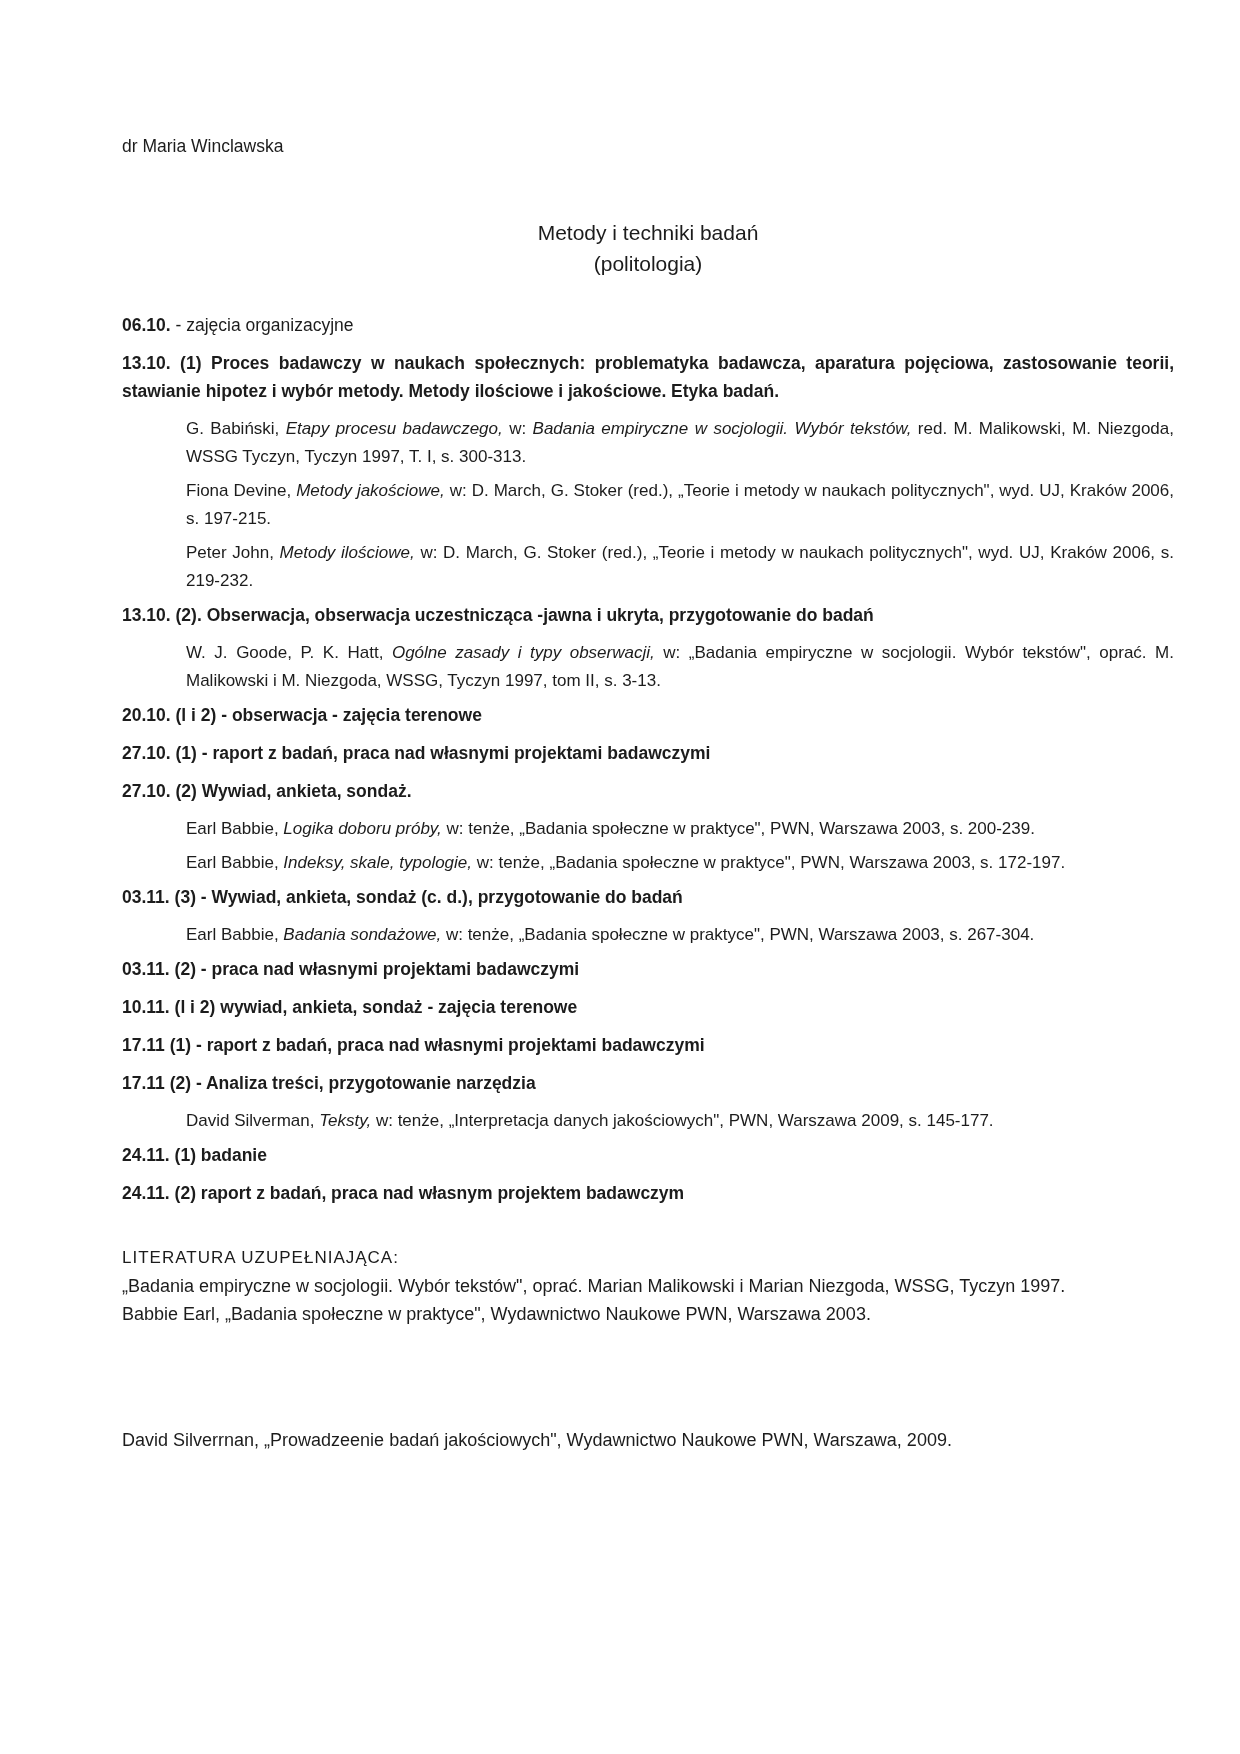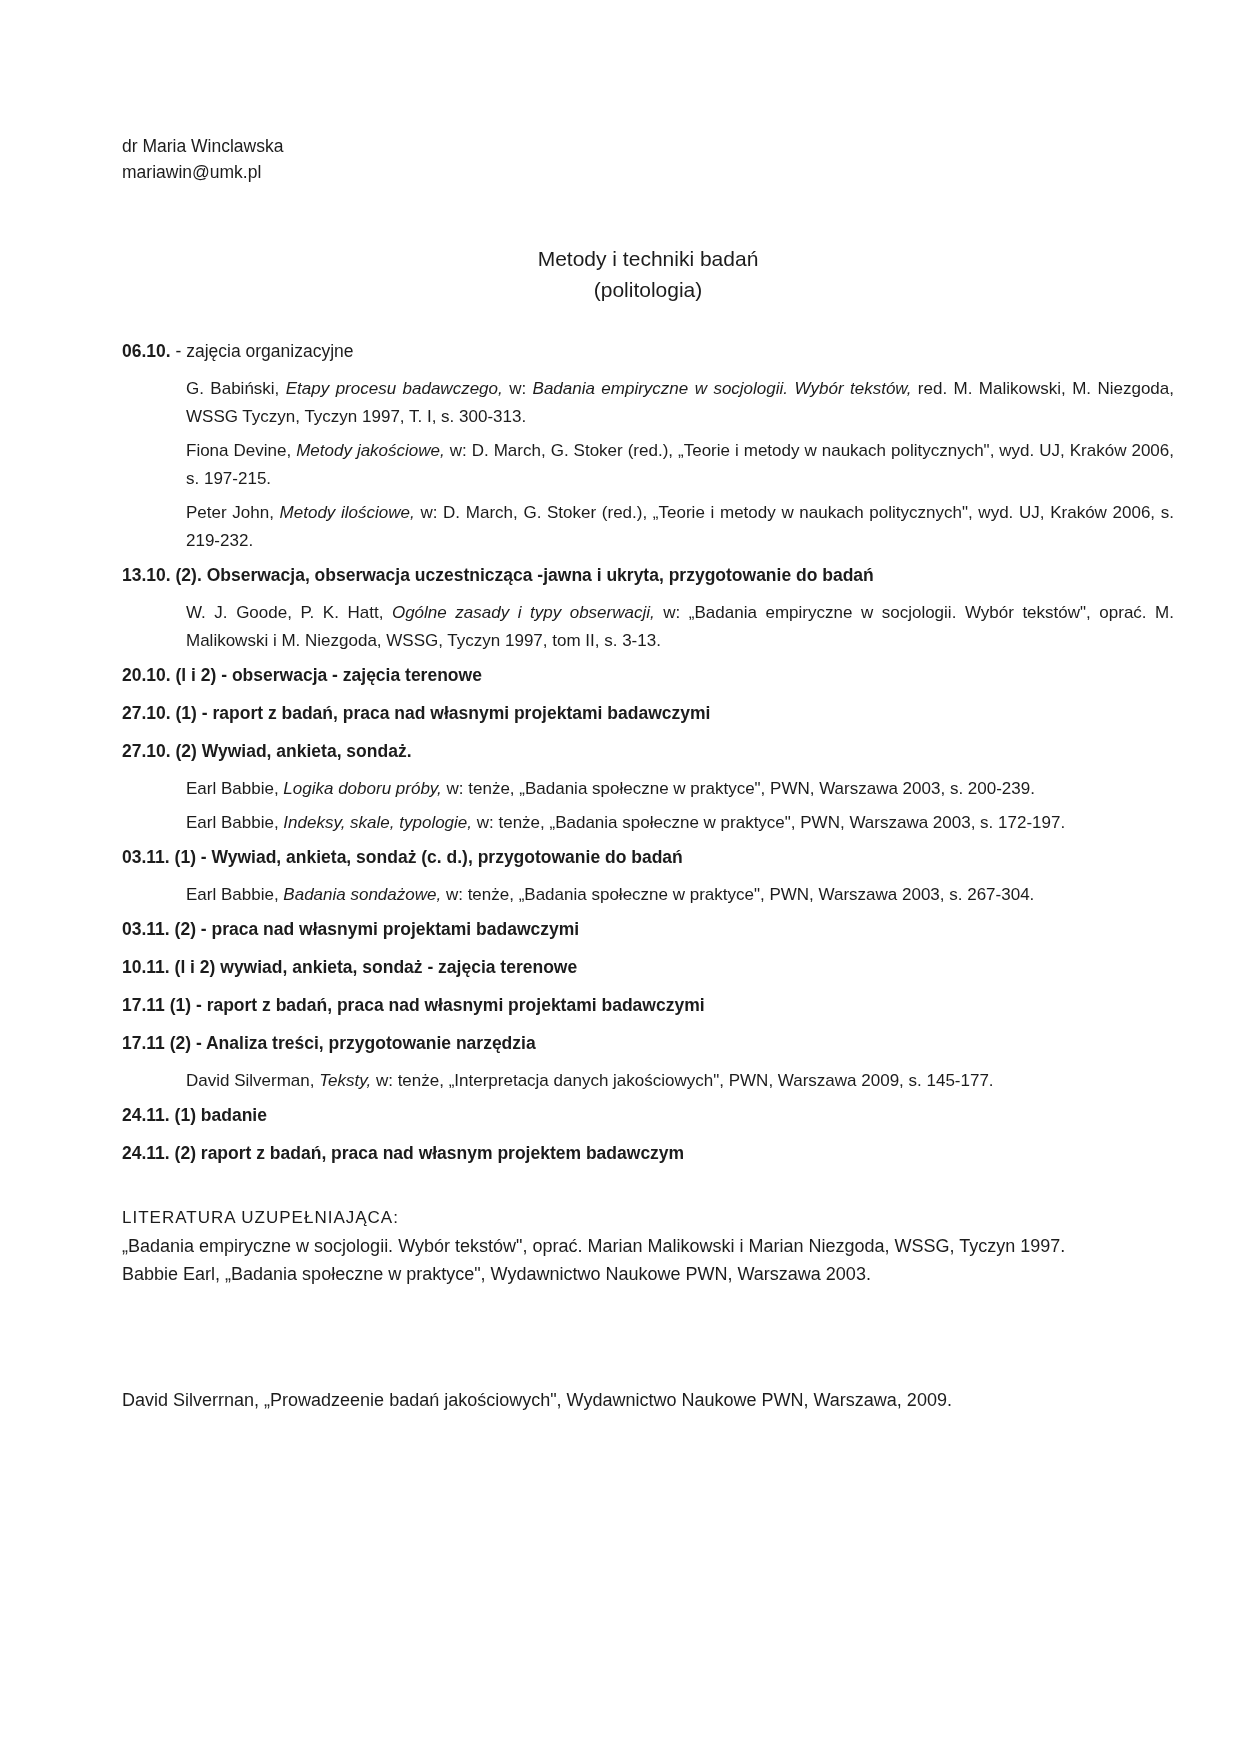--- a/index.html
+++ b/index.html
@@ -69,41 +69,41 @@
     margin-top: 98px;
   }
 </style>
 </head>
 <body>
 
 <div class="page">
 
   <div class="author-block">
     <p>dr Maria Winclawska</p>
-    <p>mariawin@umk.pl</p>
   </div>
 
   <div class="doc-title">
     <p>Metody i techniki badań</p>
     <p>(politologia)</p>
   </div>
 
   <div class="schedule">
       <p class="sched"><b>06.10.</b><span> - zajęcia organizacyjne</span></p>
+      <p class="sched bold just"><b>13.10.</b><span> (1) Proces badawczy w naukach społecznych: problematyka badawcza, aparatura pojęciowa, zastosowanie teorii, stawianie hipotez i wybór metody. Metody ilościowe i jakościowe. Etyka badań.</span></p>
       <p class="ref"><span>G. Babiński, </span><span class="it">Etapy procesu badawczego,</span><span> w: </span><span class="it">Badania empiryczne w socjologii. Wybór tekstów,</span><span> red. M. Malikowski, M. Niezgoda, WSSG Tyczyn, Tyczyn 1997, T. I, s. 300-313.</span></p>
       <p class="ref"><span>Fiona Devine, </span><span class="it">Metody jakościowe,</span><span> w: D. March, G. Stoker (red.), „Teorie i metody w naukach politycznych", wyd. UJ, Kraków 2006, s. 197-215.</span></p>
       <p class="ref"><span>Peter John, </span><span class="it">Metody ilościowe,</span><span> w: D. March, G. Stoker (red.), „Teorie i metody w naukach politycznych", wyd. UJ, Kraków 2006, s. 219-232.</span></p>
       <p class="sched bold"><b>13.10.</b><span> (2). Obserwacja, obserwacja uczestnicząca -jawna i ukryta, przygotowanie do badań</span></p>
       <p class="ref"><span>W. J. Goode, P. K. Hatt, </span><span class="it">Ogólne zasady i typy obserwacji,</span><span> w: „Badania empiryczne w socjologii. Wybór tekstów", oprać. M. Malikowski i M. Niezgoda, WSSG, Tyczyn 1997, tom II, s. 3-13.</span></p>
       <p class="sched bold"><b>20.10.</b><span> (l i 2) - obserwacja - zajęcia terenowe</span></p>
       <p class="sched bold"><b>27.10.</b><span> (1) - raport z badań, praca nad własnymi projektami badawczymi</span></p>
       <p class="sched bold"><b>27.10.</b><span> (2) Wywiad, ankieta, sondaż.</span></p>
       <p class="ref"><span>Earl Babbie, </span><span class="it">Logika doboru próby,</span><span> w: tenże, „Badania społeczne w praktyce", PWN, Warszawa 2003, s. 200-239.</span></p>
       <p class="ref"><span>Earl Babbie, </span><span class="it">Indeksy, skale, typologie,</span><span> w: tenże, „Badania społeczne w praktyce", PWN, Warszawa 2003, s. 172-197.</span></p>
-      <p class="sched bold"><b>03.11.</b><span> (1) - Wywiad, ankieta, sondaż (c. d.), przygotowanie do badań</span></p>
+      <p class="sched bold"><b>03.11.</b><span> (3) - Wywiad, ankieta, sondaż (c. d.), przygotowanie do badań</span></p>
       <p class="ref"><span>Earl Babbie, </span><span class="it">Badania sondażowe,</span><span> w: tenże, „Badania społeczne w praktyce", PWN, Warszawa 2003, s. 267-304.</span></p>
       <p class="sched bold"><b>03.11.</b><span> (2) - praca nad własnymi projektami badawczymi</span></p>
       <p class="sched bold"><b>10.11.</b><span> (l i 2) wywiad, ankieta, sondaż - zajęcia terenowe</span></p>
       <p class="sched bold"><b>17.11</b><span> (1) - raport z badań, praca nad własnymi projektami badawczymi</span></p>
       <p class="sched bold"><b>17.11</b><span> (2) - Analiza treści, przygotowanie narzędzia</span></p>
       <p class="ref"><span>David Silverman, </span><span class="it">Teksty,</span><span> w: tenże, „Interpretacja danych jakościowych", PWN, Warszawa 2009, s. 145-177.</span></p>
       <p class="sched bold"><b>24.11.</b><span> (1) badanie</span></p>
       <p class="sched bold"><b>24.11.</b><span> (2) raport z badań, praca nad własnym projektem badawczym</span></p>
     </div>
 

